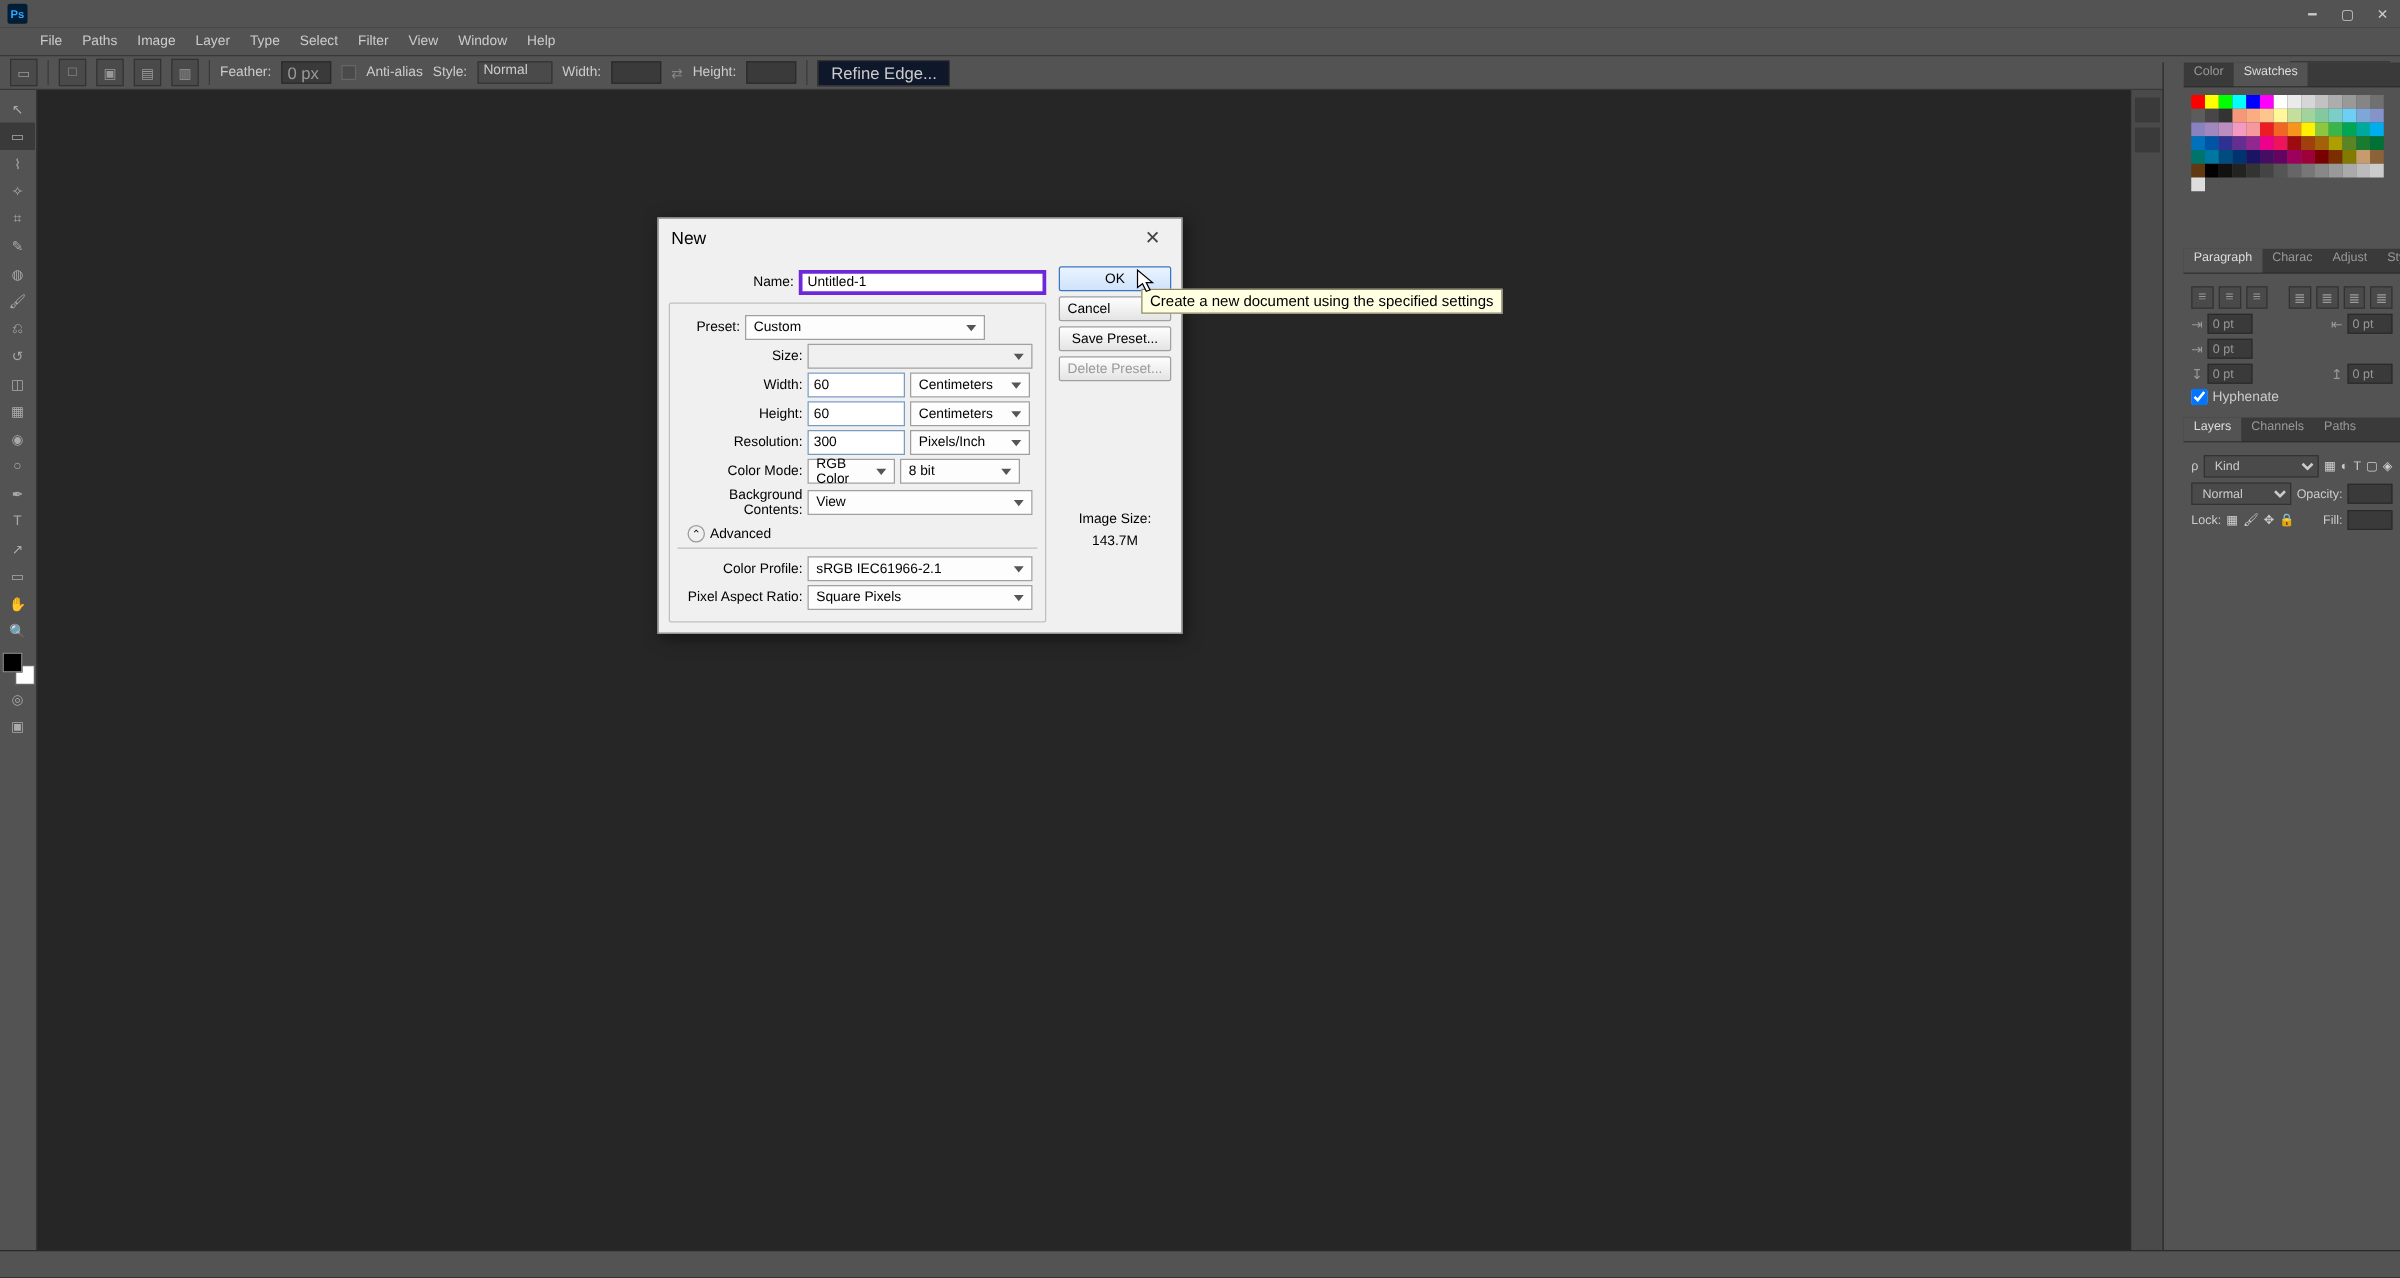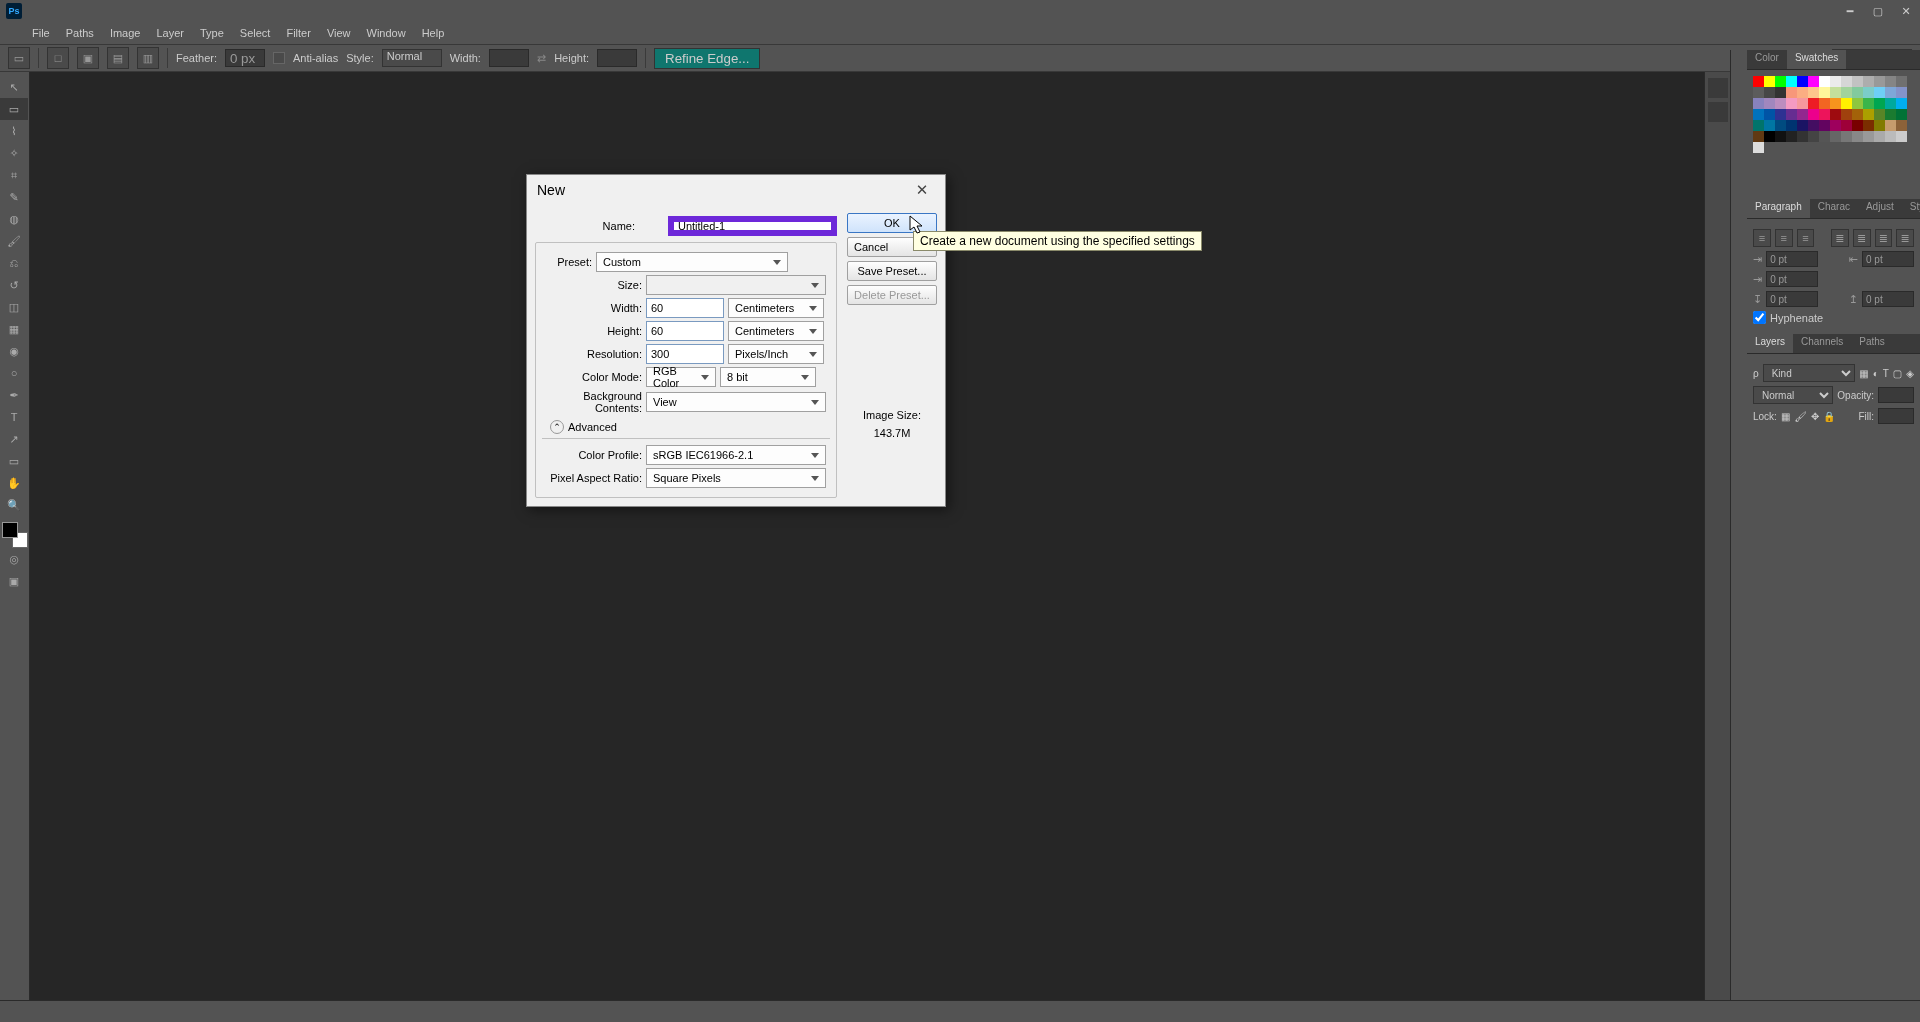--- a/index.html
+++ b/index.html
@@ -15,21 +15,21 @@
 
 .menubar { height: 22px; background: #535353; display: flex; align-items: center; padding-left: 24px; gap: 0; }
 .menu-item { padding: 2px 8px; color: #ccc; cursor: pointer; }
 
 
 .optionsbar { height: 28px; background: #535353; border-top: 1px solid #383838; border-bottom: 1px solid #383838; display: flex; align-items: center; padding: 0 8px; gap: 8px; }
 .opt-icon { width: 22px; height: 22px; background: #4a4a4a; border: 1px solid #333; display: flex; align-items: center; justify-content: center; }
 .opt-label { color: #ccc; }
 .opt-input { width: 40px; height: 18px; background: #3a3a3a; border: 1px solid #2a2a2a; color: #999; padding: 0 4px; }
 .opt-select { width: 60px; height: 18px; background: #4a4a4a; border: 1px solid #333; color: #ccc; padding: 0 4px; }
-.opt-btn { padding: 2px 10px; background: #0f766e; border: 1px solid #333; color: #ccc; cursor: pointer; }
+.opt-btn { padding: 2px 10px; background: #0f172a; border: 1px solid #333; color: #ccc; cursor: pointer; }
 .essentials { margin-left: auto; padding: 2px 14px; background: #454545; border: 1px solid #333; color: #ccc; }
 .opt-sep { width: 1px; height: 20px; background: #3a3a3a; }
 
 
 .workspace { position: absolute; top: 72px; left: 0; right: 0; bottom: 22px; display: flex; }
 .toolbox { width: 30px; background: #535353; border-right: 1px solid #2a2a2a; display: flex; flex-direction: column; padding-top: 4px; }
 .tool { width: 28px; height: 22px; display: flex; align-items: center; justify-content: center; color: #aaa; cursor: pointer; }
 .tool.sel { background: #3a3a3a; }
 .canvas-area { flex: 1; background: #262626; position: relative; }
 .fg-bg { margin-top: 6px; position: relative; width: 26px; height: 26px; align-self: center; }
@@ -45,42 +45,42 @@
 .ptab.active { background: #535353; color: #ddd; }
 .panel-body { padding: 6px; background: #535353; }
 
 
 .swatch-grid { display: flex; flex-wrap: wrap; gap: 0; }
 .swatch { width: 11px; height: 11px; border: none; }
 
 
 .para-row { display: flex; gap: 4px; margin: 4px 0; align-items: center; }
 .para-btn { width: 20px; height: 18px; background: #4a4a4a; border: 1px solid #333; display:flex; align-items:center; justify-content:center; }
-.para-input { width: 52px; height: 16px; background: #3a3a3a; border: 1px solid #2a2a2a; color: #999; padding: 0 3px; font-size:10px; }
+.para-input { width: 36px; height: 16px; background: #3a3a3a; border: 1px solid #2a2a2a; color: #999; padding: 0 3px; font-size:10px; }
 .para-check { display: flex; align-items: center; gap: 4px; color: #ccc; }
 
 
 .layer-row { display: flex; gap: 4px; align-items: center; margin: 4px 0; color:#ccc; font-size:10px; }
 .layer-sel { flex:1; height: 18px; background: #4a4a4a; border: 1px solid #333; color: #ccc; padding: 0 4px; font-size:10px; }
 
 
 .statusbar { position: absolute; bottom: 0; left: 0; right: 0; height: 22px; background: #535353; border-top: 1px solid #2a2a2a; }
 
 
 .dialog { position: absolute; top: 174px; left: 526px; width: 420px; background: #f0f0f0; border: 1px solid #888; box-shadow: 3px 3px 12px rgba(0,0,0,0.5); color: #000; }
 .dialog-title { height: 30px; display: flex; align-items: center; justify-content: space-between; padding: 0 10px; }
 .dialog-title .t { font-size: 14px; }
 .dialog-close { width: 26px; height: 26px; display: flex; align-items: center; justify-content: center; cursor: pointer; font-size: 15px; color:#444; }
 .dialog-body { padding: 8px; display: flex; gap: 10px; }
 .dialog-left { flex: 1; }
 .dialog-right { width: 90px; display: flex; flex-direction: column; gap: 4px; }
 
 .field-row { display: flex; align-items: center; margin: 3px 0; gap: 4px; }
 .field-label { width: 100px; text-align: right; color: #000; font-size: 11px; }
-.text-input { flex: 1; height: 20px; border: 6px solid #6d28d9; background: #fff; padding: 0 4px; font-size: 11px; color:#000;margin-left:29px; }
+.text-input { flex: 1; height: 20px; border: 3px solid #6d28d9; background: #fff; padding: 0 4px; font-size: 11px; color:#000; }
 .num-input { width: 78px; height: 20px; border: 1px solid #7a9ac0; background: #fff; padding: 0 4px; font-size: 11px; color:#000; }
 .combo { height: 20px; border: 1px solid #a0a0a0; background: #fdfdfd; padding: 0 20px 0 6px; font-size: 11px; color:#000; position: relative; display:flex; align-items:center; }
 .combo::after { content: ""; position: absolute; right: 6px; top: 7px; border-left: 4px solid transparent; border-right: 4px solid transparent; border-top: 5px solid #555; }
 .combo.w1 { width: 192px; }
 .combo.w2 { width: 96px; }
 .combo.w3 { width: 66px; }
 .combo.w4 { width: 180px; }
 .combo.disabled { background:#f0f0f0; color:#999; }
 
 .dlg-btn { height: 20px; border: 1px solid #a0a0a0; background: linear-gradient(#fefefe,#e4e4e4); border-radius: 2px; font-size: 11px; cursor: pointer; color:#000; }

